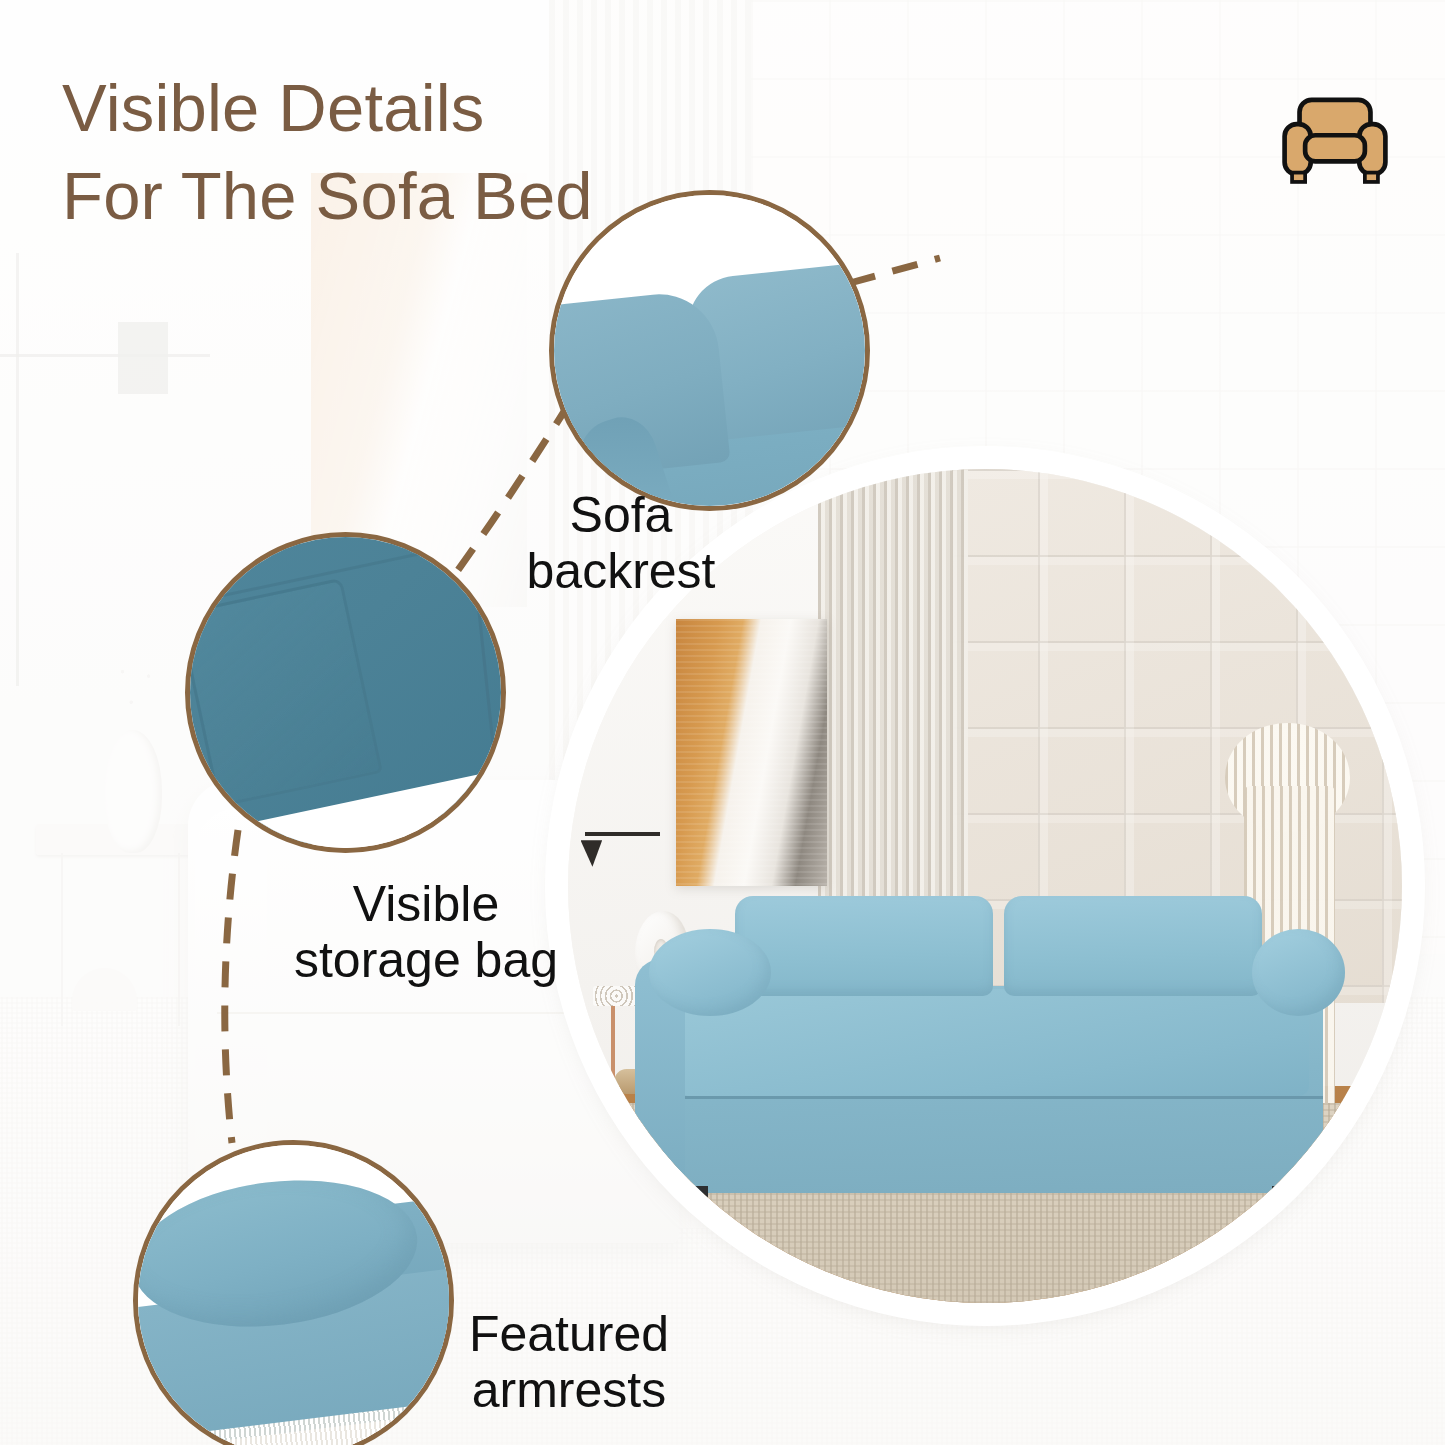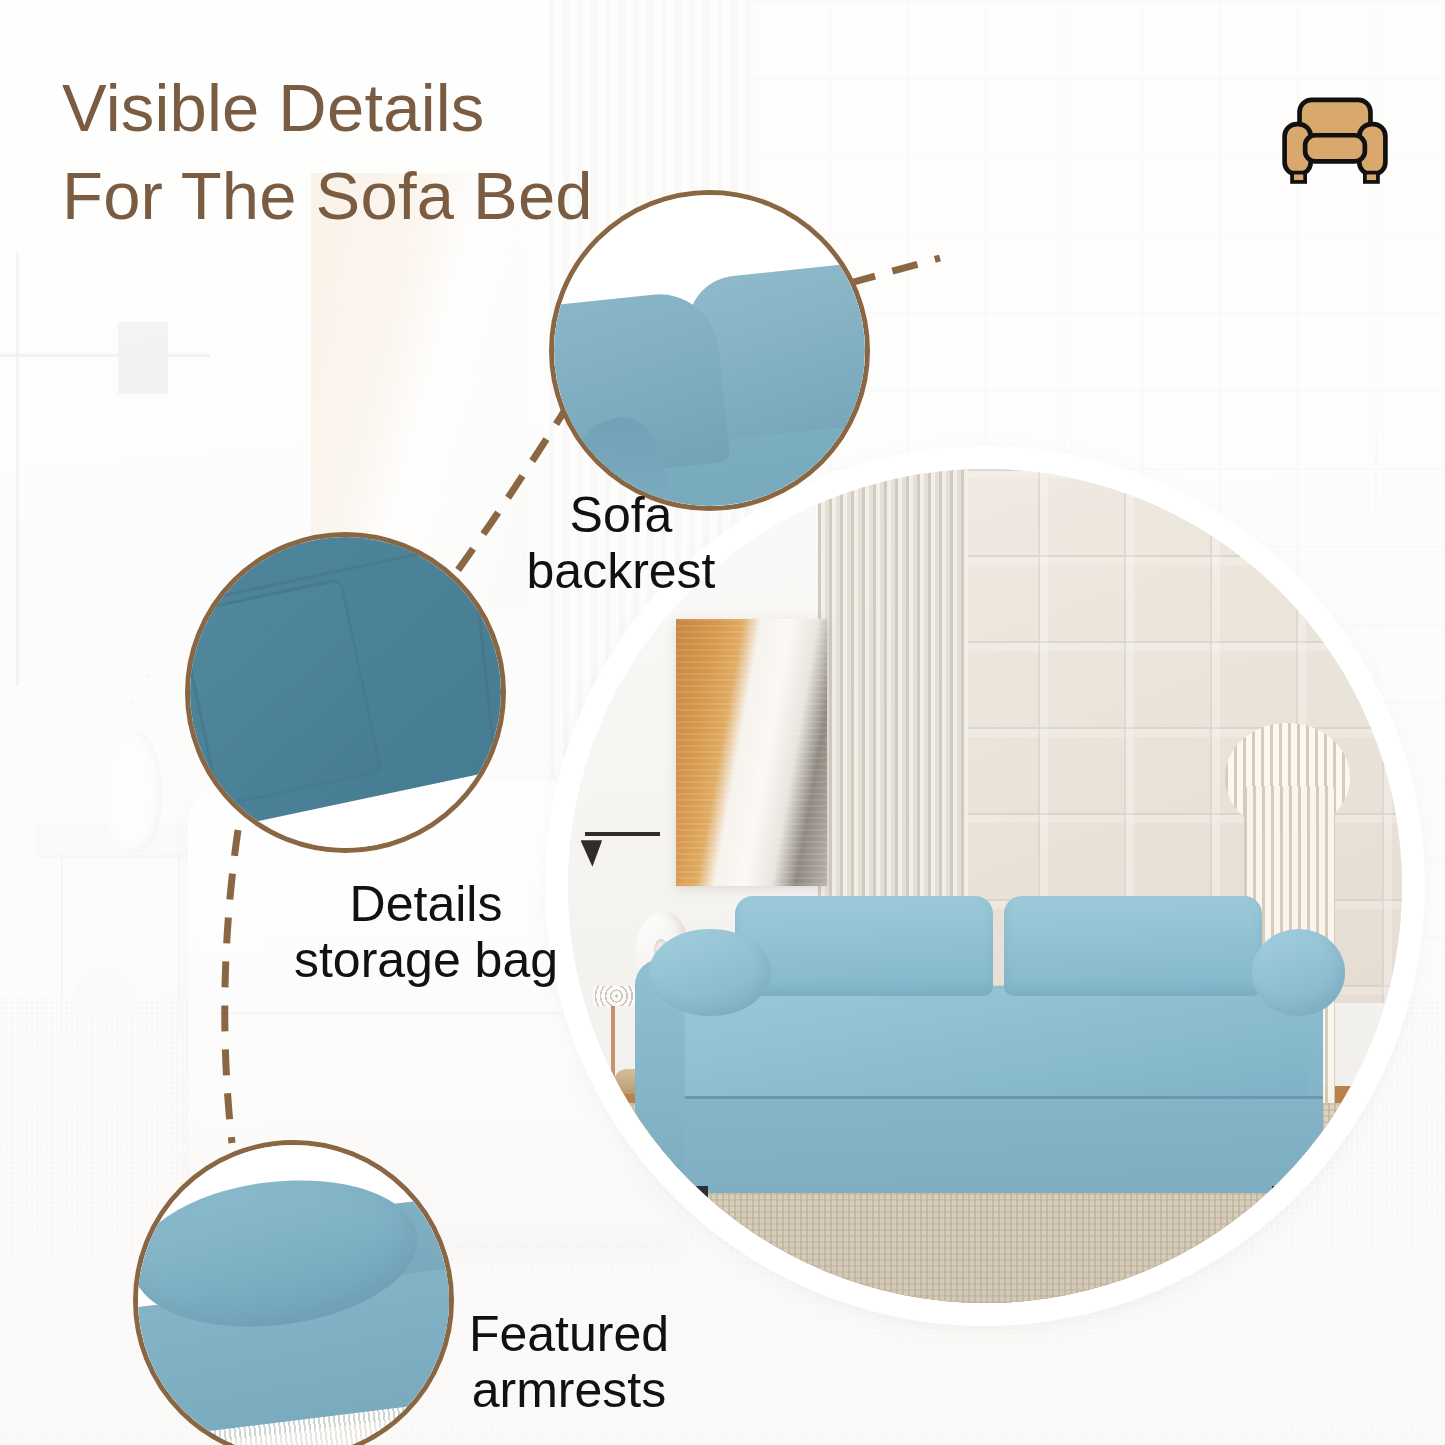--- a/index.html
+++ b/index.html
@@ -498,21 +498,21 @@
     <div class="d3-seat"></div>
     <div class="d3-bolster"></div>
     <div class="d3-rug"></div>
   </div>
 
   <div class="title">Visible Details
 For The Sofa Bed</div>
 
   <div class="label lbl-1">Sofa
 backrest</div>
-  <div class="label lbl-2">Details
+  <div class="label lbl-2">Visible
 storage bag</div>
   <div class="label lbl-3">Featured
 armrests</div>
 
   <svg class="brand-icon" viewBox="0 0 120 100">
     <rect x="22" y="8" width="76" height="50" rx="13" fill="#d9a86c" stroke="#111" stroke-width="5"></rect>
     <rect x="6" y="34" width="28" height="54" rx="13" fill="#d9a86c" stroke="#111" stroke-width="5"></rect>
     <rect x="86" y="34" width="28" height="54" rx="13" fill="#d9a86c" stroke="#111" stroke-width="5"></rect>
     <rect x="28" y="46" width="64" height="28" rx="11" fill="#d9a86c" stroke="#111" stroke-width="5"></rect>
     <rect x="14" y="86" width="14" height="10" fill="#d9a86c" stroke="#111" stroke-width="4"></rect>

